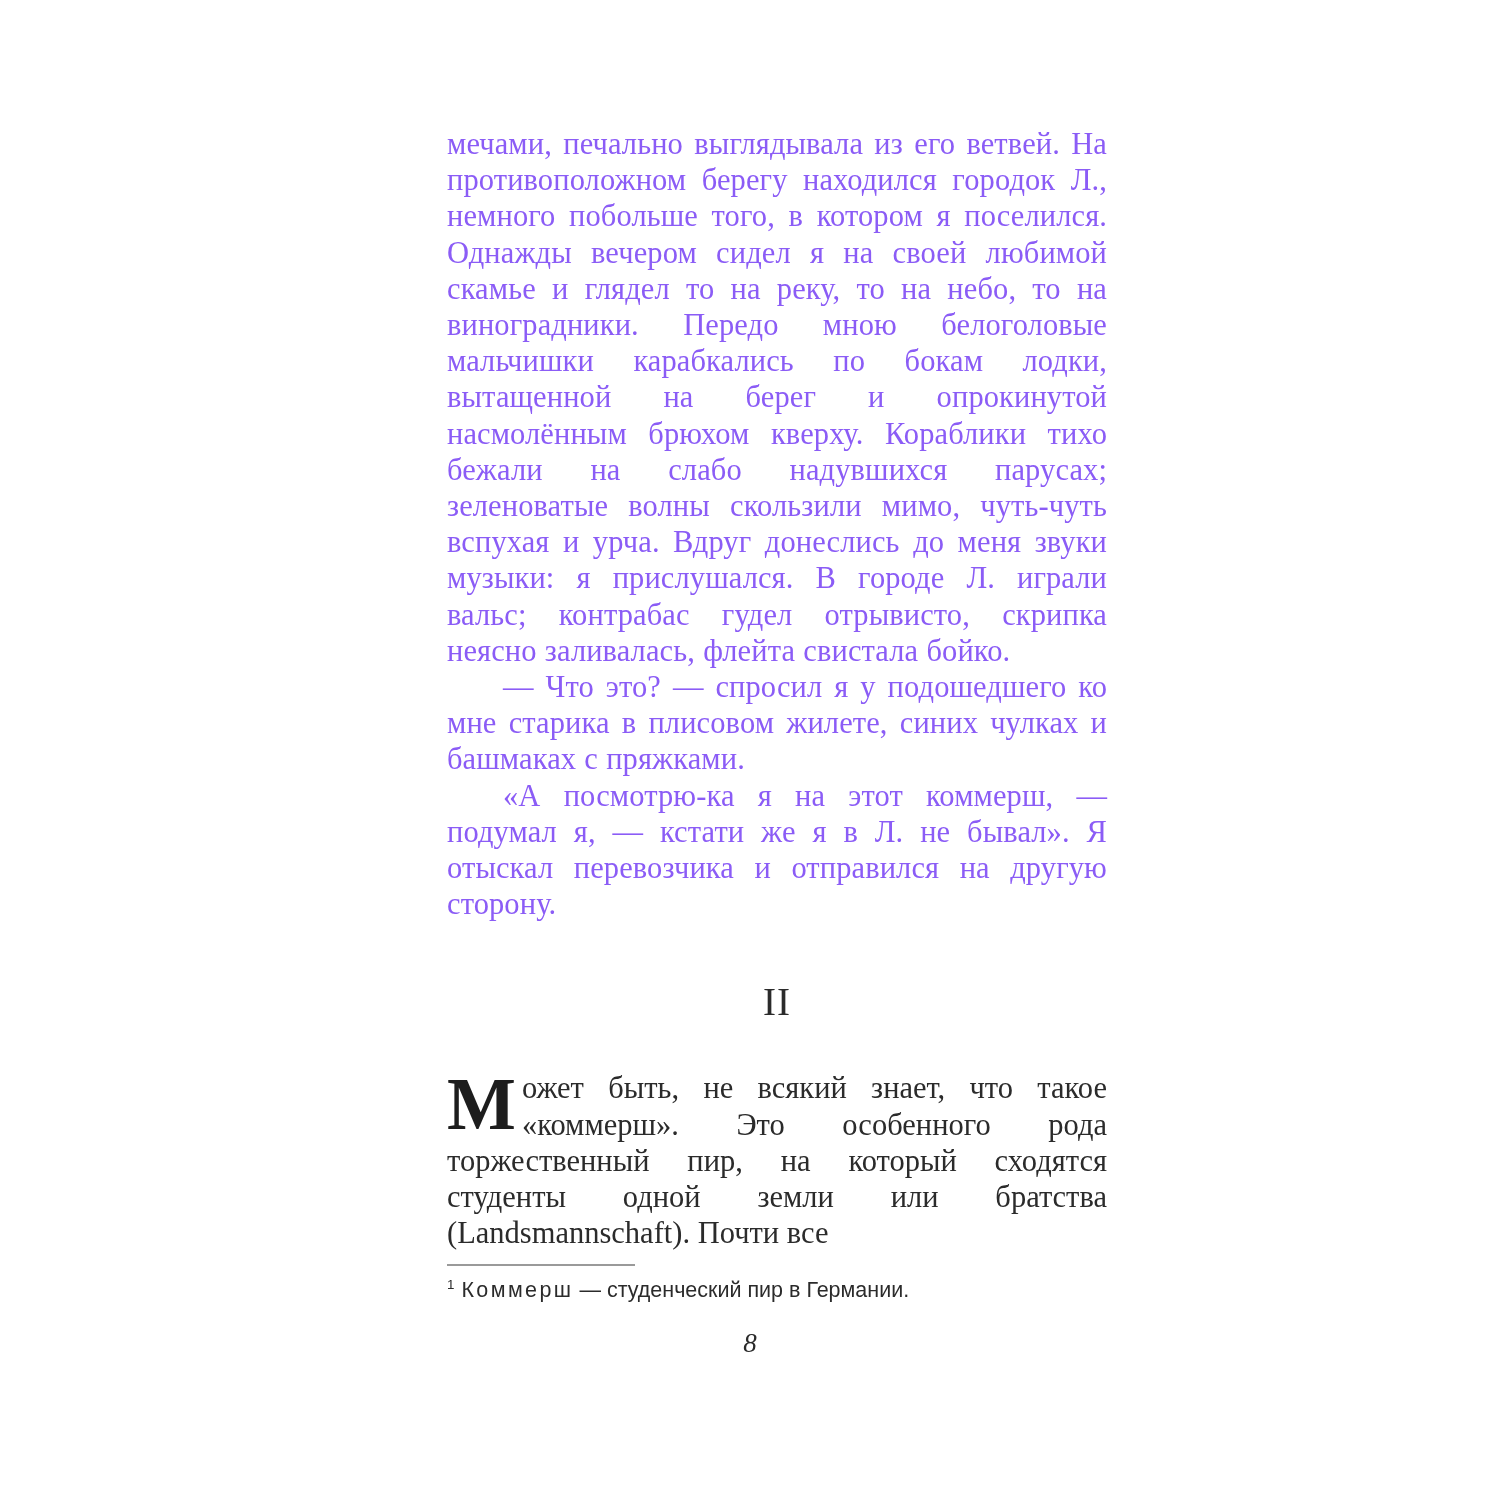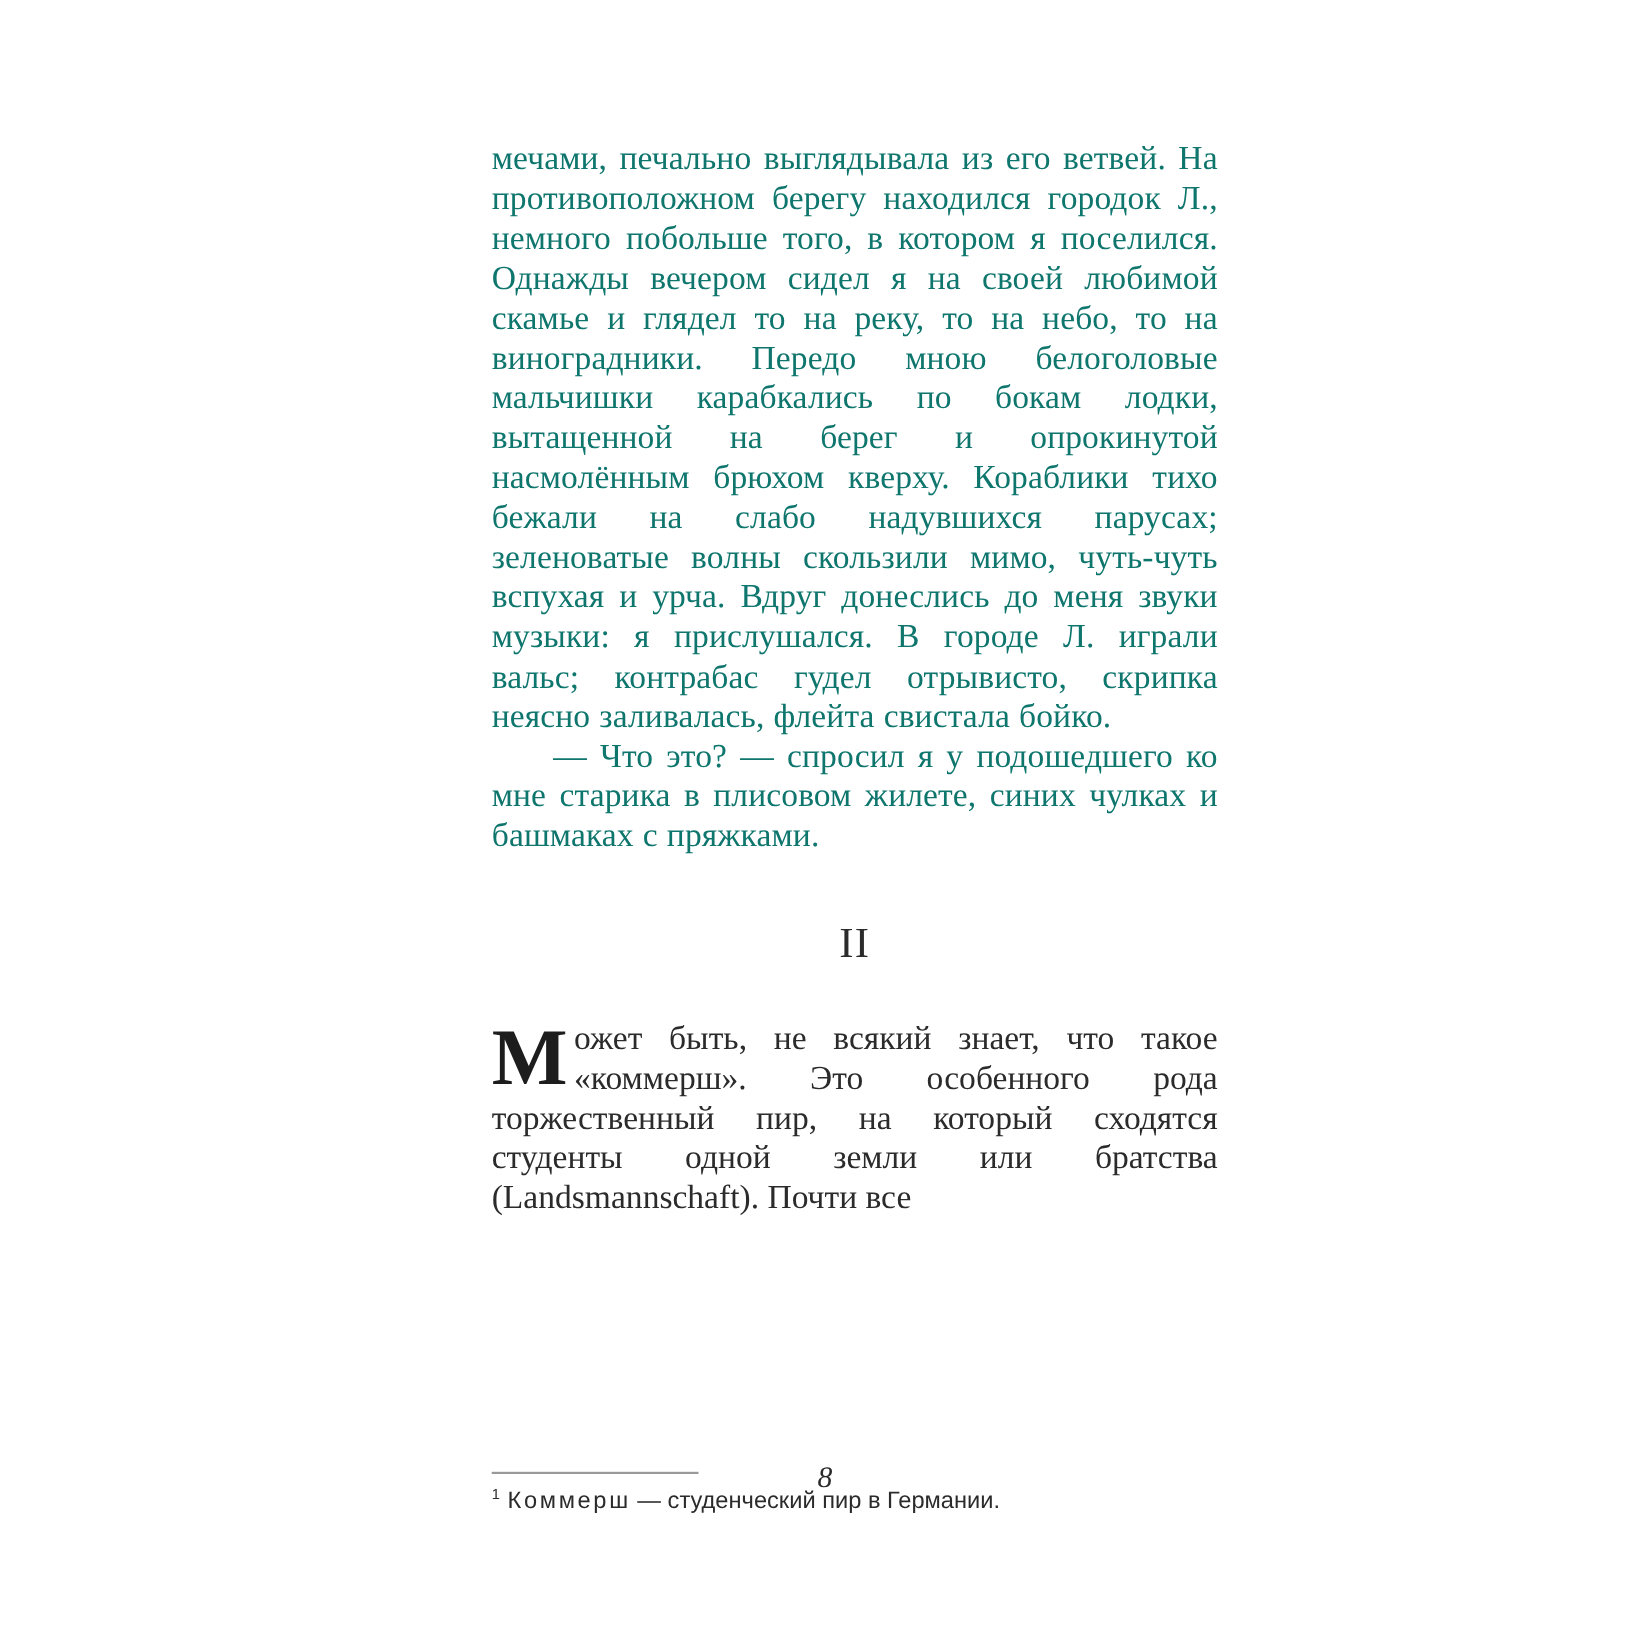--- a/index.html
+++ b/index.html
@@ -23,21 +23,21 @@
     width: 660px;
   }
   p.body-par {
     margin: 0;
     font-family: "Liberation Serif", "DejaVu Serif", serif;
     font-size: 30.5px;
     line-height: 36.2px;
     text-align: justify;
     text-align-last: left;
     text-indent: 0;
-    color: #0f766e;
+    color: #8b5cf6;
     hyphens: none;
     letter-spacing: 0.1px;
     word-spacing: 0.5px;
   }
   p.body-par.indented {
     text-indent: 56px;
   }
   .sup-note {
     font-size: 0.60em;
     vertical-align: super;
@@ -72,21 +72,21 @@
     font-size: 73px;
     line-height: 60px;
     padding: 5px 6px 0 0;
     color: #1d1d1d;
   }
 
   
   .footnote-block {
     position: absolute;
     left: 447px;
-    top: 1338px;
+    top: 1264px;
     width: 660px;
   }
   .footnote-rule {
     width: 188px;
     height: 0;
     border-top: 2px solid #9a9a9a;
     margin: 0 0 10px 0;
   }
   .footnote-text {
     margin: 0;
@@ -122,20 +122,21 @@
 
 <div class="page">
 
   <div class="text-column">
 
     <p class="body-par">мечами, печально выглядывала из его ветвей. На противоположном берегу находился городок Л., немного побольше того, в котором я поселился. Однажды вечером сидел я на своей любимой скамье и глядел то на реку, то на небо, то на виноградники. Передо мною белоголовые мальчишки карабкались по бокам лодки, вытащенной на берег и опрокинутой насмолённым брюхом кверху. Кораблики тихо бежали на слабо надувшихся парусах; зеленоватые волны скользили мимо, чуть-чуть вспухая и урча. Вдруг донеслись до меня звуки музыки: я прислушался. В городе Л. играли вальс; контрабас гудел отрывисто, скрипка неясно заливалась, флейта свистала бойко.</p>
 
     <p class="body-par indented">— Что это? — спросил я у подошедшего ко мне старика в плисовом жилете, синих чулках и башмаках с пряжками.</p>
 
 
+    <p class="body-par indented">«А посмотрю-ка я на этот коммерш, — подумал я, — кстати же я в Л. не бывал». Я отыскал перевозчика и отправился на другую сторону.</p>
 
     <div class="heading-gap-top"></div>
 
     <h2 class="section-heading">II</h2>
 
     <div class="heading-gap-bottom"></div>
 
     <p class="dropcap-par"><span class="dropcap">М</span><span>ожет быть, не всякий знает, что такое «коммерш». Это особенного рода торжественный пир, на который сходятся студенты одной земли или братства (Landsmannschaft). Почти все</span></p>
 
   </div>

